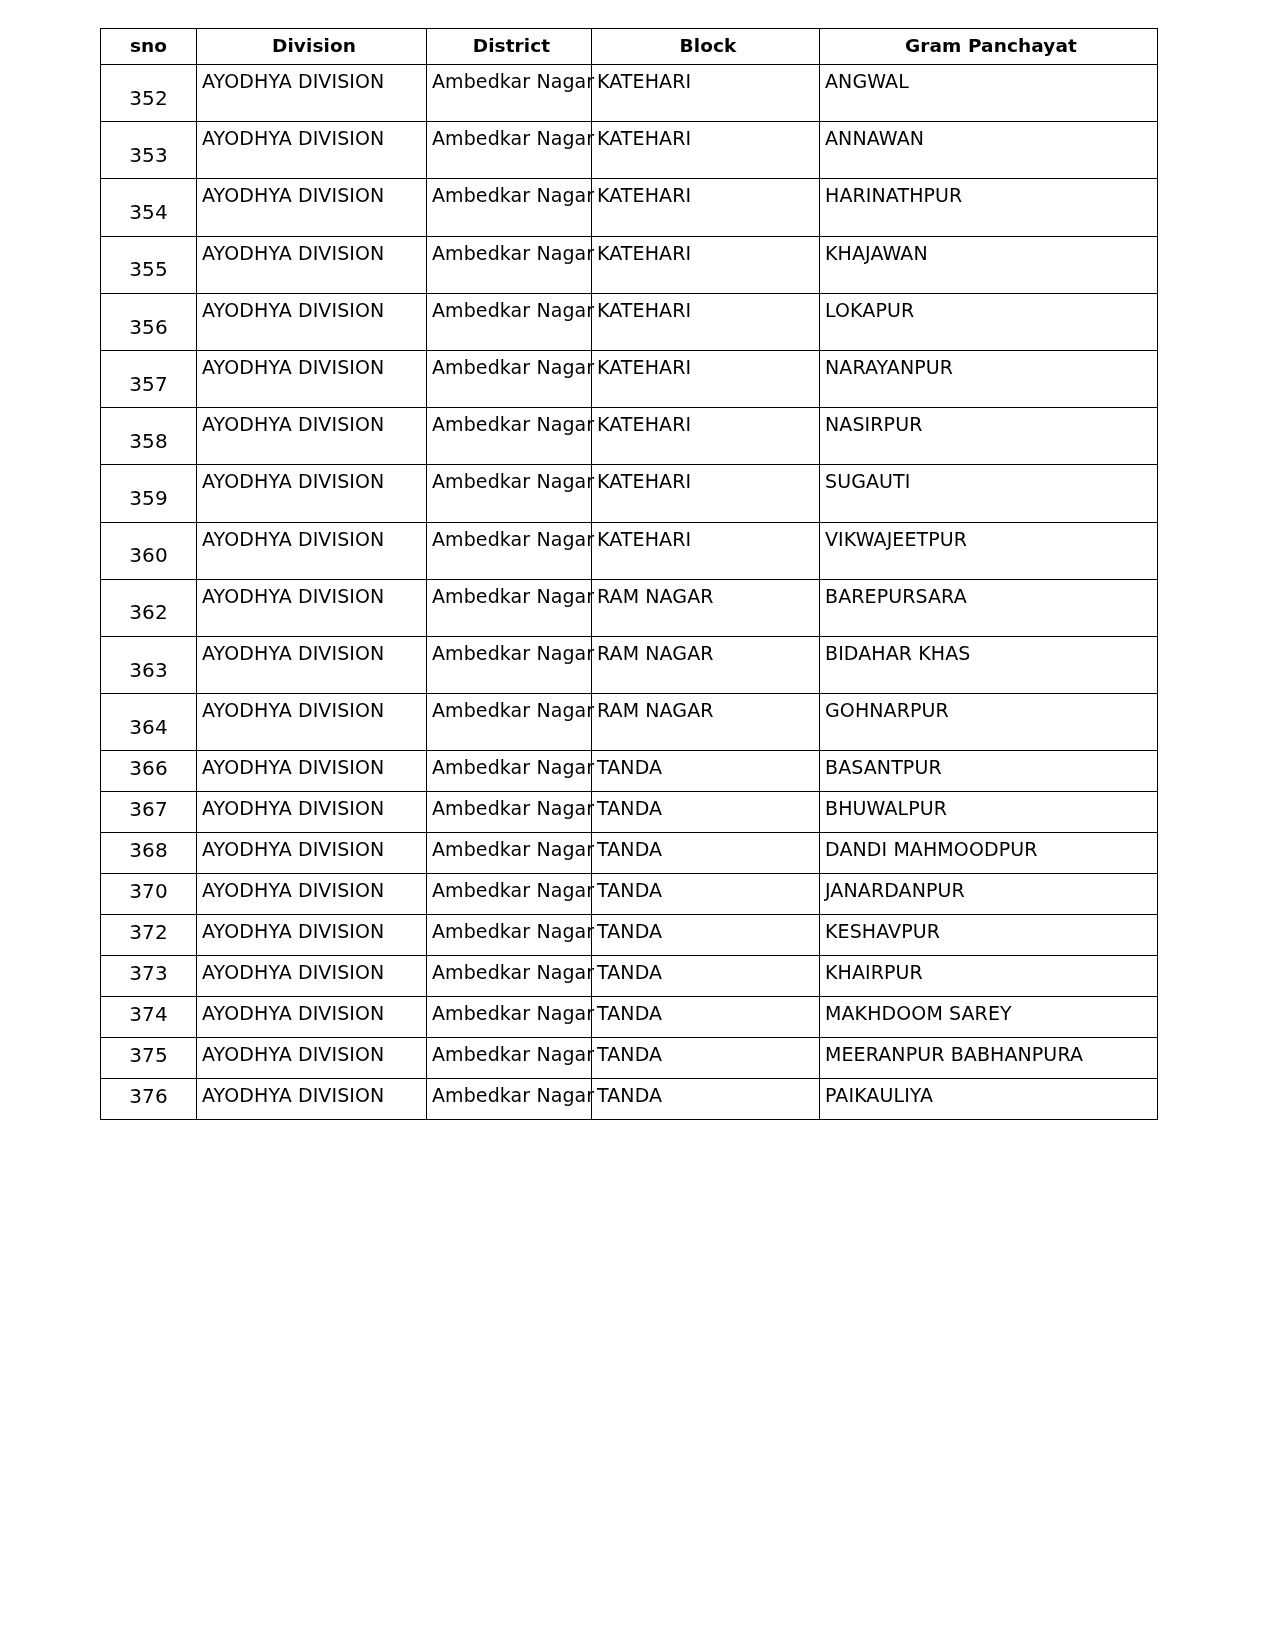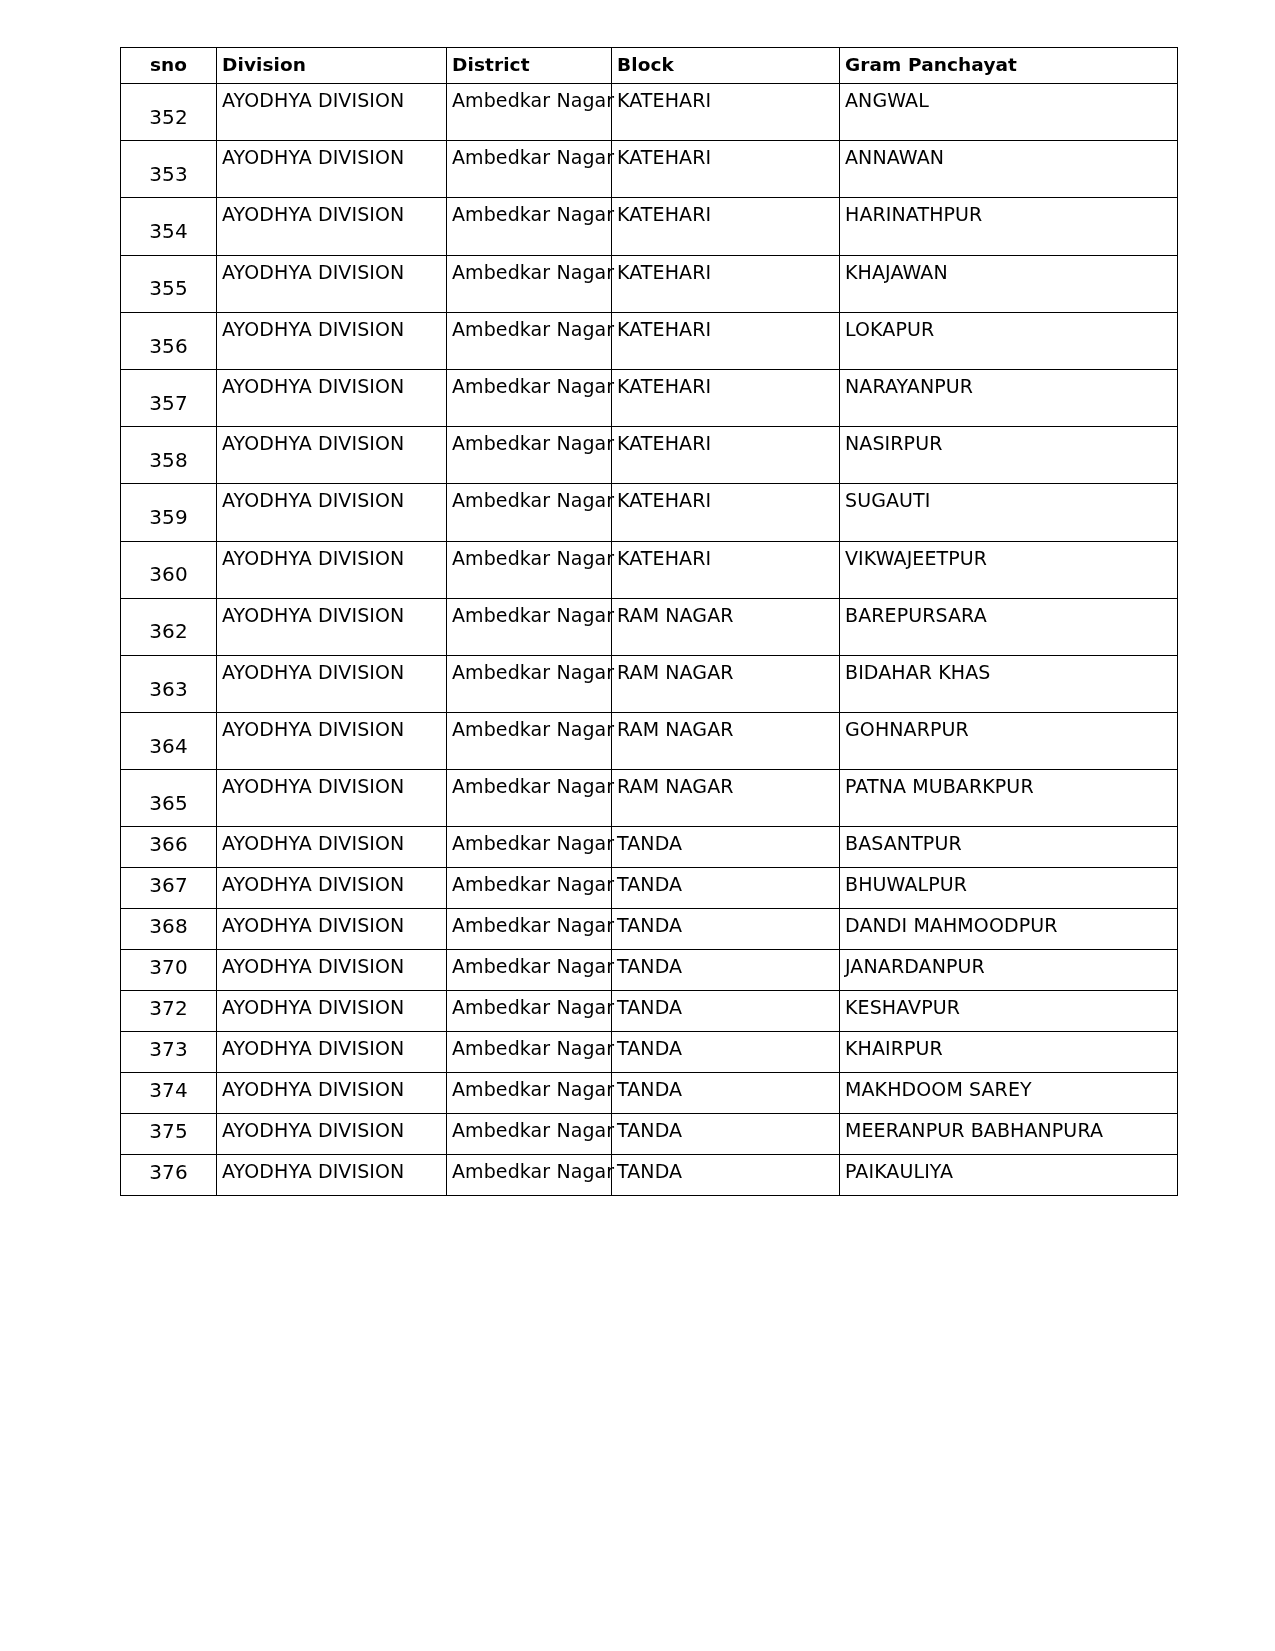--- a/index.html
+++ b/index.html
@@ -21,25 +21,24 @@
     left: 0;
     top: 0;
     width: 1275px;
     height: 1651px;
     background: #ffffff;
   }
 
   #gp-table {
     position: absolute;
     left: 100px;
-    top: 47px;
+    top: 28px;
     width: 1057px;
     border-collapse: collapse;
     table-layout: fixed;
-    margin-left: 20px;
   }
 
   #gp-table col.c-sno   { width: 96px; }
   #gp-table col.c-div   { width: 230px; }
   #gp-table col.c-dist  { width: 165px; }
   #gp-table col.c-block { width: 228px; }
   #gp-table col.c-gp    { width: 338px; }
 
   #gp-table th,
   #gp-table td {
@@ -52,21 +51,21 @@
     letter-spacing: 0.1px;
   }
 
   
   #gp-table thead th {
     font-weight: bold;
     font-size: 18.5px;
     height: 28px;
     padding: 3px 0 4px 5px;
     vertical-align: middle;
-    text-align: left;
+    text-align: center;
     white-space: nowrap;
   }
   #gp-table thead th.th-sno {
     text-align: center;
     padding-left: 0;
   }
 
   
   #gp-table tbody tr { height: 57.2px; padding-left: 28px; }
   #gp-table tbody tr.short { height: 41px; }
@@ -183,27 +182,20 @@
           <td>RAM NAGAR</td>
           <td>BIDAHAR KHAS</td>
         </tr>
         <tr>
           <td class="cell-sno">364</td>
           <td>AYODHYA DIVISION</td>
           <td>Ambedkar Nagar</td>
           <td>RAM NAGAR</td>
           <td>GOHNARPUR</td>
         </tr>
-        <tr>
-          <td class="cell-sno">365</td>
-          <td>AYODHYA DIVISION</td>
-          <td>Ambedkar Nagar</td>
-          <td>RAM NAGAR</td>
-          <td>PATNA MUBARKPUR</td>
-        </tr>
         <tr class="short">
           <td class="cell-sno">366</td>
           <td>AYODHYA DIVISION</td>
           <td>Ambedkar Nagar</td>
           <td>TANDA</td>
           <td>BASANTPUR</td>
         </tr>
         <tr class="short">
           <td class="cell-sno">367</td>
           <td>AYODHYA DIVISION</td>

